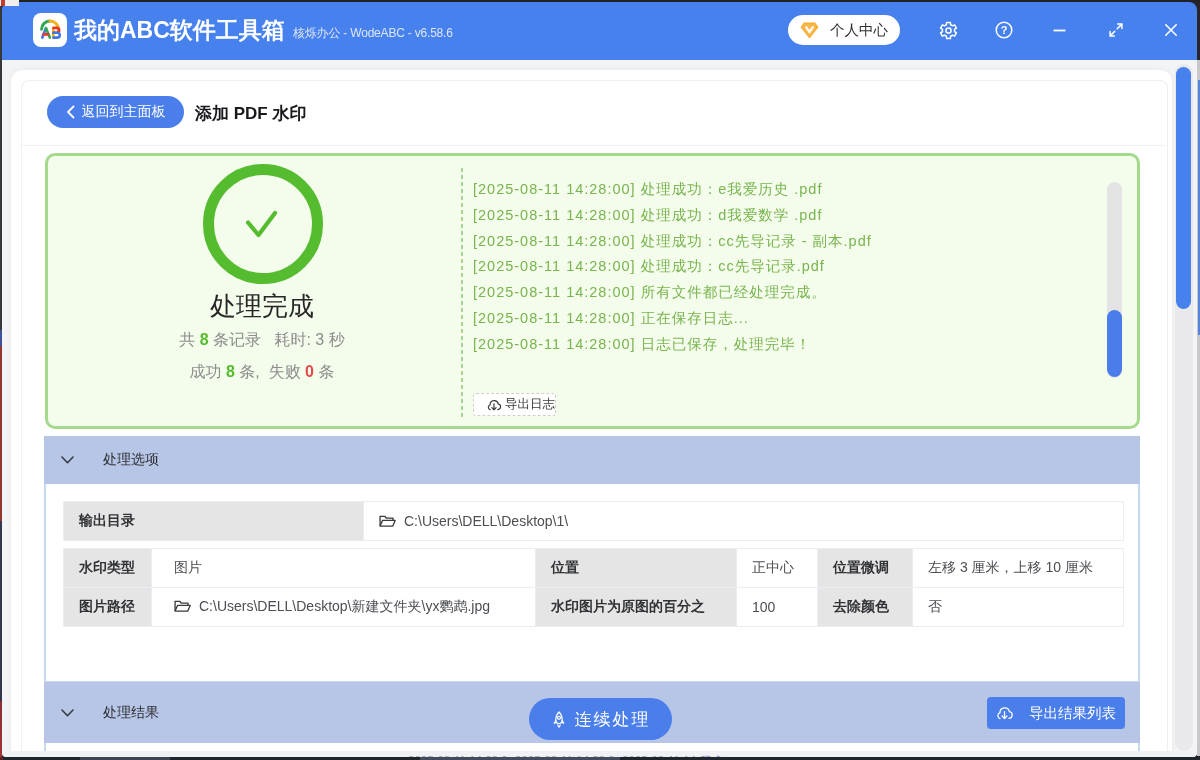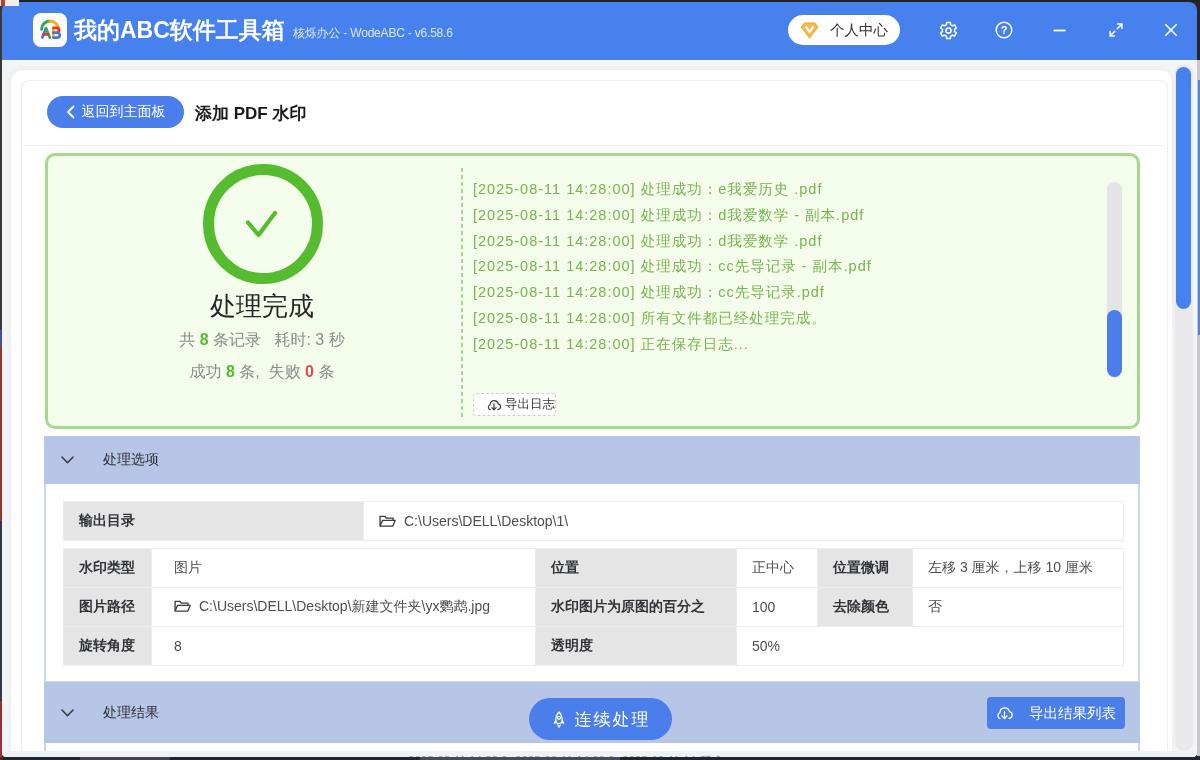--- a/index.html
+++ b/index.html
@@ -150,26 +150,26 @@
 <div class="abs" id="ring"></div>
 <svg class="abs" style="left:240px;top:200px" width="45" height="45" viewBox="0 0 45 45">
   <path d="M8 22.5 L18.5 35 L35 13" fill="none" stroke="#54bc2e" stroke-width="4.2" stroke-linecap="round" stroke-linejoin="round"></path>
 </svg>
 <div class="abs" id="donetitle">处理完成</div>
 <div class="abs stat" style="left:82px;top:330px">共 <span class="g">8</span> 条记录&nbsp;&nbsp;&nbsp;耗时: 3 秒</div>
 <div class="abs stat" style="left:82px;top:362px">成功 <span class="g">8</span> 条,&nbsp; 失败 <span class="r">0</span> 条</div>
 <div class="abs" id="dashsep"></div>
 <div class="abs" id="loglines">
   <div>[2025-08-11 14:28:00] 处理成功：e我爱历史 .pdf</div>
-  <div>[2025-08-11 14:28:00] 处理成功：d我爱数学 - 副本.pdf</div>
   <div>[2025-08-11 14:28:00] 处理成功：d我爱数学 .pdf</div>
   <div>[2025-08-11 14:28:00] 处理成功：cc先导记录 - 副本.pdf</div>
   <div>[2025-08-11 14:28:00] 处理成功：cc先导记录.pdf</div>
   <div>[2025-08-11 14:28:00] 所有文件都已经处理完成。</div>
   <div>[2025-08-11 14:28:00] 正在保存日志...</div>
+  <div>[2025-08-11 14:28:00] 日志已保存，处理完毕！</div>
 </div>
 <div class="abs" id="exportlog">
  <svg width="14" height="12" viewBox="0 0 14 12">
   <path d="M10.8 10.6 a2.9 2.9 0 0 0 .4-5.75 a4.1 4.1 0 0 0-8.1.9 a2.65 2.65 0 0 0 .1 5.0" fill="none" stroke="#3a3a3a" stroke-width="1.2" stroke-linecap="round"></path>
   <path d="M7 4.8 V10.6 M4.9 8.6 L7 10.8 L9.1 8.6" fill="none" stroke="#3a3a3a" stroke-width="1.2" stroke-linecap="round" stroke-linejoin="round"></path>
  </svg>
  <span>导出日志</span>
   </div>
 <div class="abs" id="logtrack"></div>
 <div class="abs" id="logthumb"></div>
@@ -224,26 +224,20 @@
             <g fill="none" stroke="#3a3a3a" stroke-width="1.25" stroke-linejoin="round">
               <path d="M1 10.5 V1.6 H5.4 L7 3.4 H13.2 V5.5"></path>
               <path d="M1 10.8 L3.3 5.5 H15.2 L13 10.8 Z"></path>
             </g>
           </svg>C:\Users\DELL\Desktop\新建文件夹\yx鹦鹉.jpg</td>
   <td class="l">水印图片为原图的百分之</td>
         <td>100</td>
         <td class="l">去除颜色</td>
         <td>否</td>
  </tr>
- <tr>
-  <td class="l">旋转角度</td>
-        <td style="padding-left:22px">8</td>
-        <td class="l">透明度</td>
-        <td colspan="3">50%</td>
- </tr>
 </tbody>
   </table>
 
 <div class="abs band" id="band2">
  <svg class="chev" width="13" height="8" viewBox="0 0 13 8">
       <path d="M1 1 L6.5 6.7 L12 1" fill="none" stroke="#3a3b40" stroke-width="1.6" stroke-linecap="round" stroke-linejoin="round"></path>
     </svg>
  <span class="lbl">处理结果</span>
   </div>
 <div class="abs" id="contbtn">

